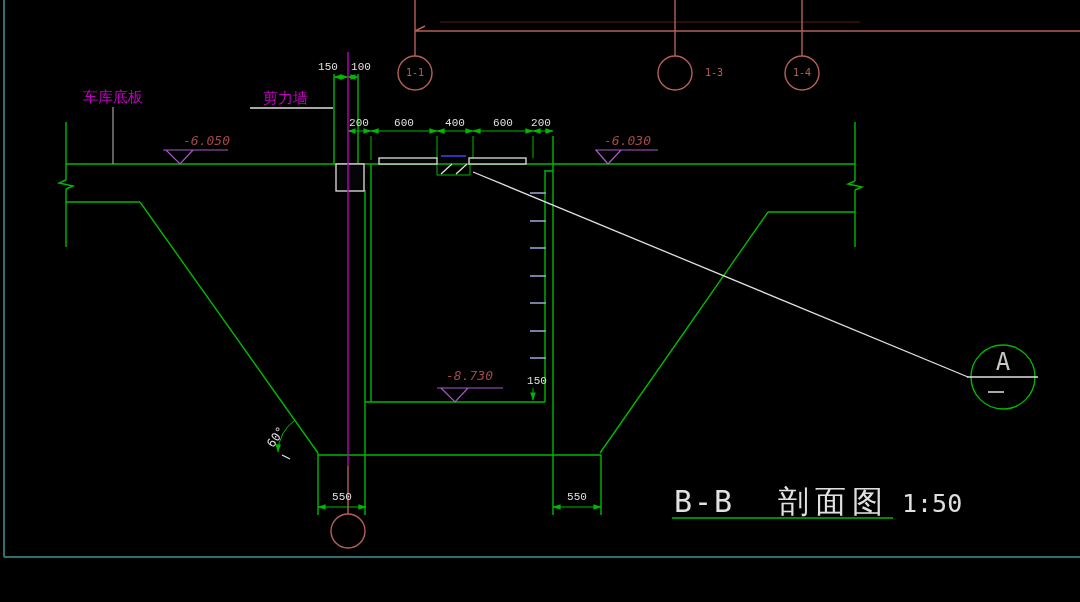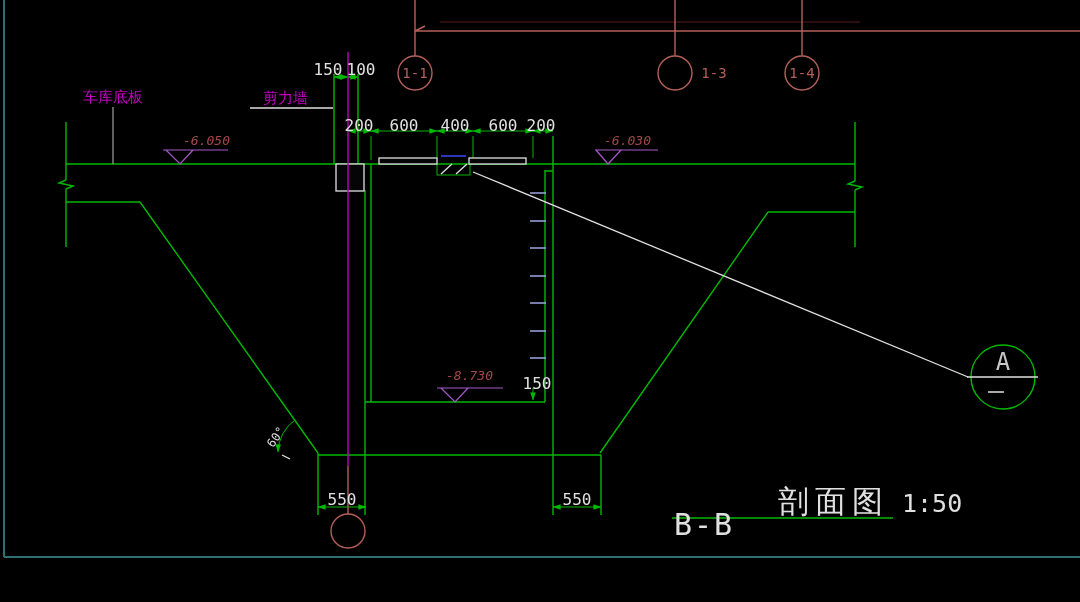--- a/index.html
+++ b/index.html
@@ -1,26 +1,26 @@
 <!DOCTYPE html>
 <html style="--bg: #000000; --green: #00b800; --magenta: #bf00bf; --salmon: #b46058; --darkred: #5a1c1c; --elev_text: #a34848; --elev_mark: #a858cc; --white: #e0e0e0; --gray: #a0a0a0; --teal: #2f6f6f; --rung: #9aa8e0; --blue: #2a35b8;"><head>
 <meta charset="utf-8">
 <style>
   html,body{margin:0;padding:0;background:#000;}
   #stage{position:relative;width:1080px;height:602px;background:var(--bg,#000);overflow:hidden;
          font-family:"DejaVu Sans Mono","Liberation Mono",monospace;}
   svg{position:absolute;left:0;top:0;}
   .t{position:absolute;white-space:nowrap;line-height:1;}
-  .dim{font-size:16px;color:var(--white);transform:translateX(-50%);}
+  .dim{font-size:11px;color:var(--white);transform:translateX(-50%);font-family:Liberation Mono, monospace;}
   .elev{font-size:13px;color:var(--elev_text);font-style:italic;}
   .cjk{font-size:15px;color:var(--magenta);font-family:Liberation Serif, serif;}
-  .bub{font-size:14px;color:var(--salmon);transform:translate(-50%,-50%);}
+  .bub{font-size:10px;color:var(--salmon);transform:translate(-50%,-50%);}
   .ang{font-size:12px;color:var(--white);transform:translate(-50%,-50%) rotate(-55deg);}
   .detA{font-size:24px;color:#c8c8c8;transform:translateX(-50%);}
-  .ttl{font-size:30px;color:var(--white);letter-spacing:2px;margin-top:23px;}
+  .ttl{font-size:30px;color:var(--white);letter-spacing:2px;}
   .ttlc{font-size:31px;color:var(--white);letter-spacing:6px;font-family:Liberation Sans, sans-serif;}
   .scale{font-size:25px;color:var(--white);}
   
   .g{stroke:var(--green);stroke-width:1.4;fill:none;}
   .gt{stroke:var(--green);stroke-width:1;fill:none;}
   .m{stroke:var(--magenta);stroke-width:1.4;fill:none;}
   .s{stroke:var(--salmon);stroke-width:1.4;fill:none;}
   .dr{stroke:var(--darkred);stroke-width:1.2;fill:none;}
   .w{stroke:var(--white);stroke-width:1.3;fill:none;}
   .wf{stroke:var(--white);stroke-width:1.3;fill:#050508;}

